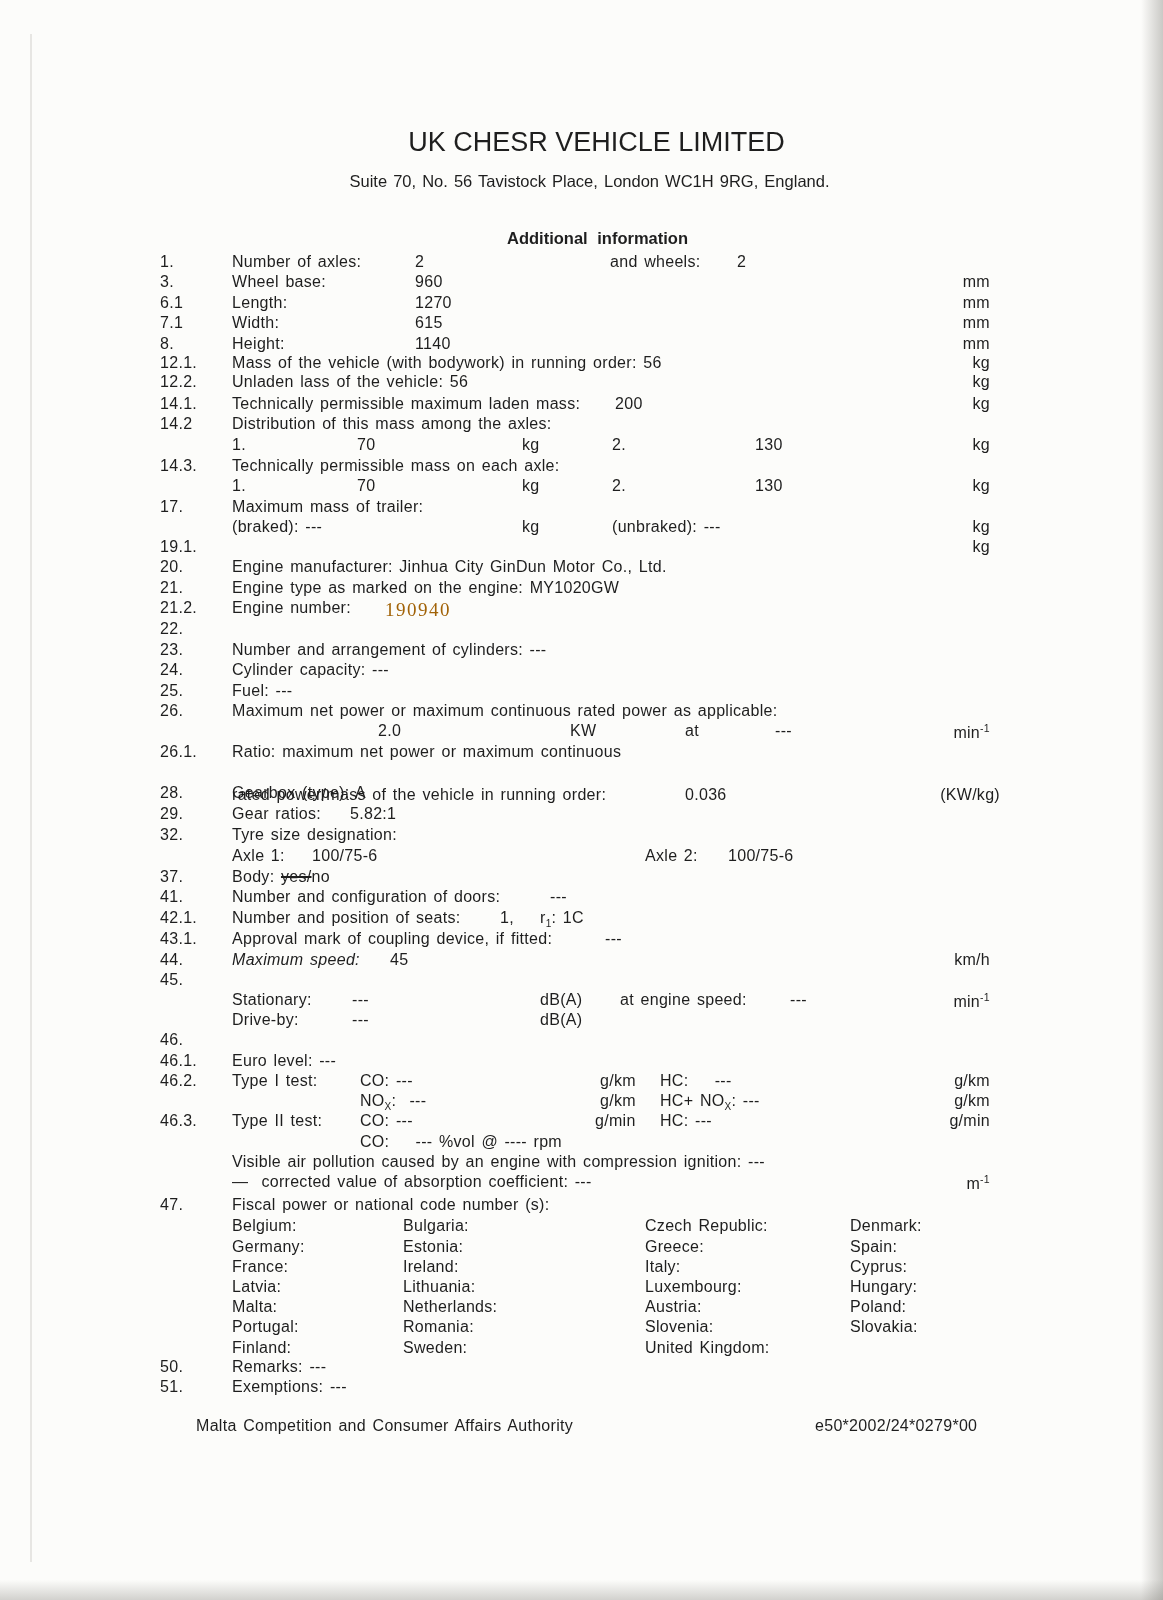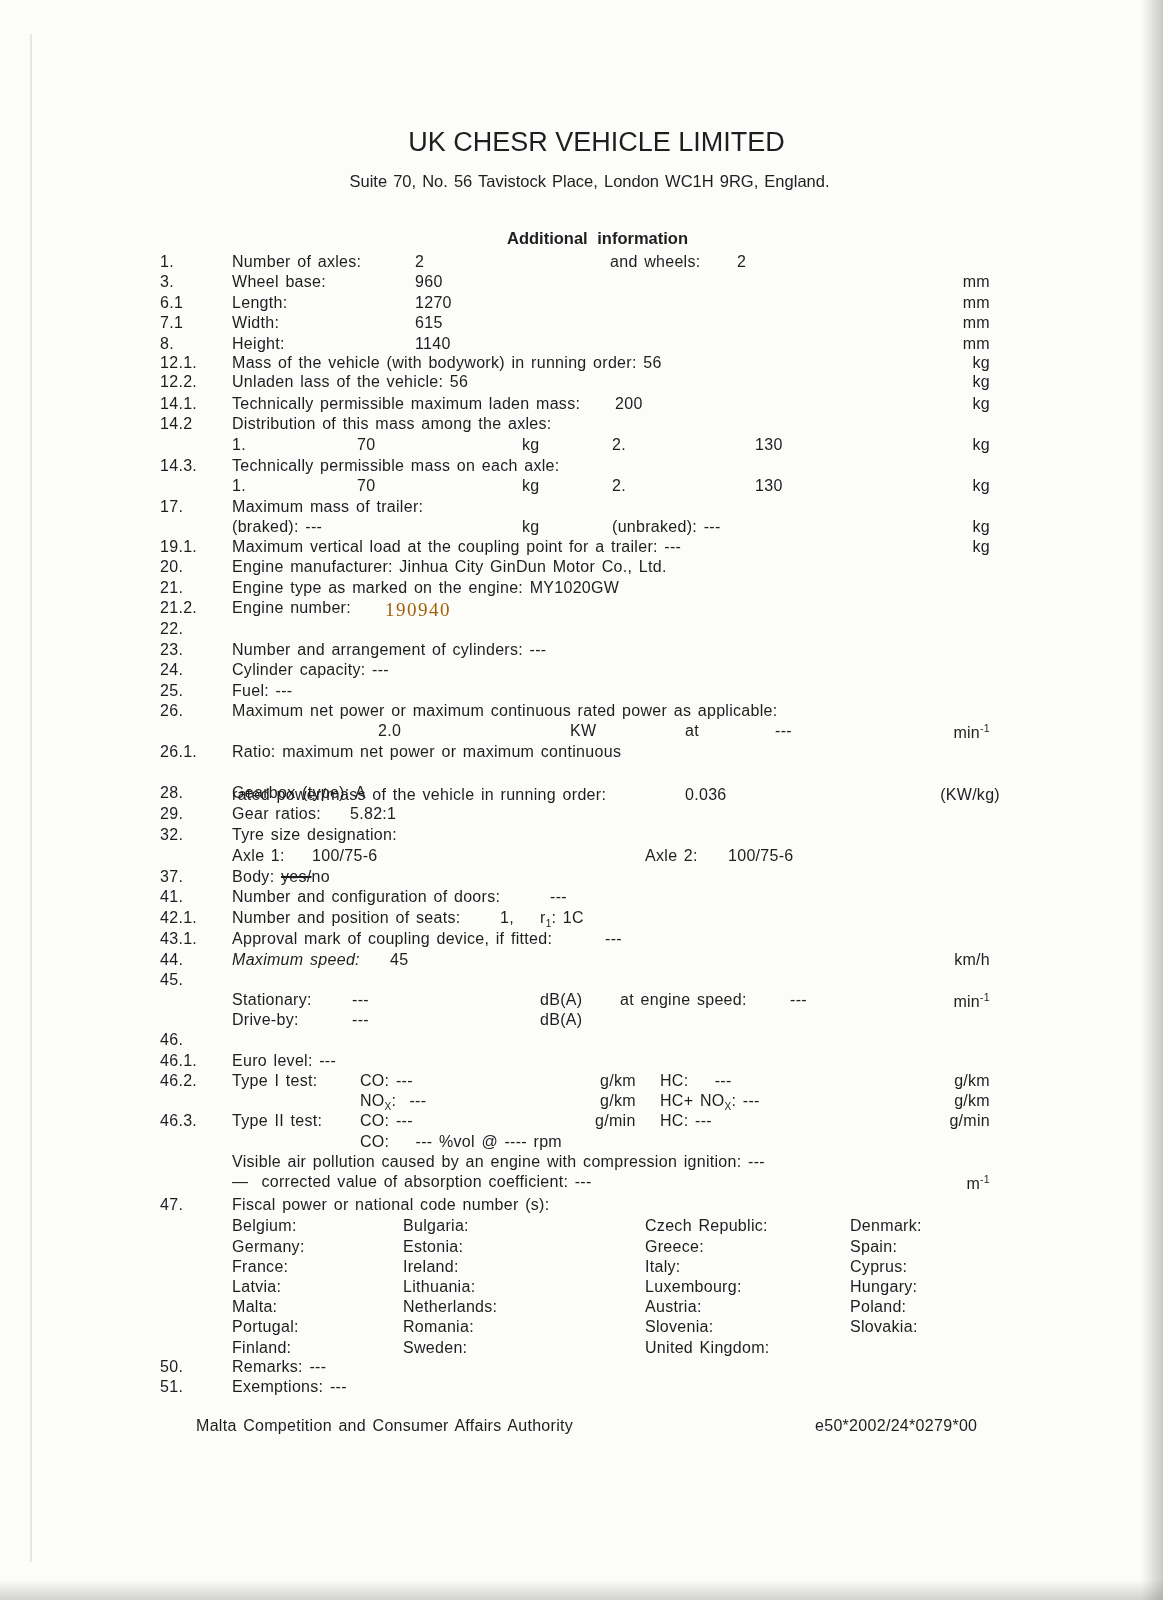--- a/index.html
+++ b/index.html
@@ -108,21 +108,20 @@
     <span class="lab">Maximum mass of trailer:</span>
   </div>
 <div class="row" style="top:518px">
     <span class="lab">(braked): ---</span>
     <span style="left:522px">kg</span>
     <span style="left:612px">(unbraked): ---</span>
     <span class="unit">kg</span>
   </div>
 <div class="row" style="top:538px">
     <span class="num">19.1.</span>
-    <span class="lab">Maximum vertical load at the coupling point for a trailer: ---</span>
     <span class="unit">kg</span>
   </div>
 <div class="row" style="top:558px">
     <span class="num">20.</span>
     <span class="lab">Engine manufacturer: Jinhua City GinDun Motor Co., Ltd.</span>
   </div>
 <div class="row" style="top:579px">
     <span class="num">21.</span>
     <span class="lab">Engine type as marked on the engine: MY1020GW</span>
   </div>

